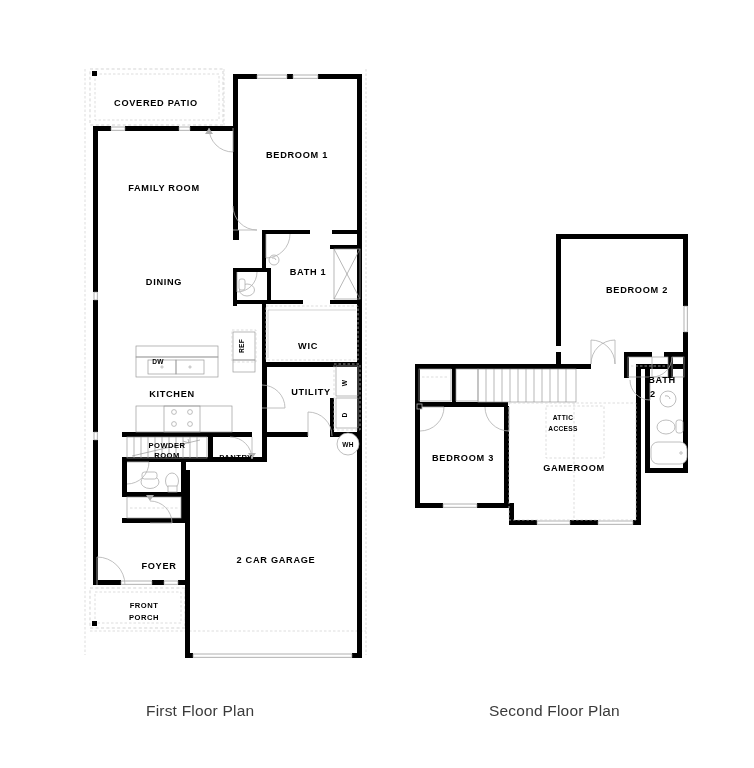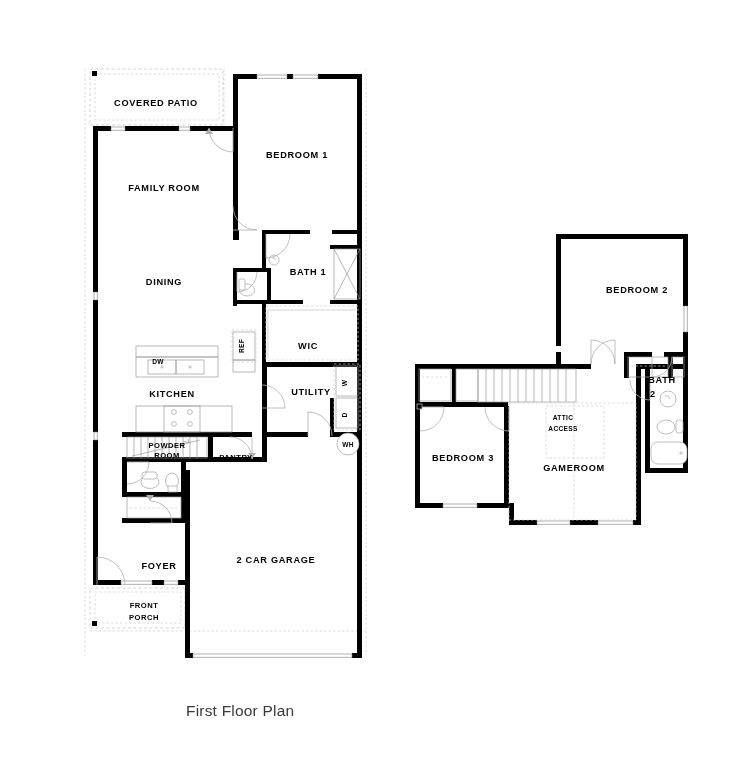--- a/index.html
+++ b/index.html
@@ -1,21 +1,21 @@
 <!DOCTYPE html>
 <html><head>
 <meta charset="utf-8">
 <style>
   html,body{margin:0;padding:0;background:#ffffff;}
   body{width:754px;height:768px;font-family:"Liberation Sans",sans-serif;overflow:hidden;}
   #stage{position:relative;width:754px;height:548px;background:#fff;}
   svg.plan{position:absolute;left:0;top:0;width:754px;height:768px;overflow:visible;}
   .caption{
     position:absolute;font-family:"Liberation Sans",sans-serif;
-    font-size:15.5px;color:#3a3a3a;letter-spacing:.2px;white-space:nowrap;margin-left:40px;
+    font-size:15.5px;color:#3a3a3a;letter-spacing:.2px;white-space:nowrap;
   }
   #cap-first{left:146px;top:702px;}
   #cap-second{left:489px;top:702px;}
   text{font-family:"Liberation Sans",sans-serif;font-weight:bold;fill:#000;}
   .rmlbl{font-size:9.2px;letter-spacing:.7px;}
   .rmlbl-sm{font-size:7.6px;letter-spacing:.5px;}
   .rmlbl-xs{font-size:6.6px;letter-spacing:.3px;}
   .wall{fill:#000;}
   .thin{stroke:#9a9a9a;stroke-width:.7;fill:none;}
   .thin2{stroke:#b5b5b5;stroke-width:.6;fill:none;}
@@ -360,14 +360,15 @@
         <text class="rmlbl" x="662" y="383" text-anchor="middle">BATH</text>
         <text class="rmlbl" x="653" y="397" text-anchor="middle">2</text>
         <text class="rmlbl" x="574" y="471" text-anchor="middle">GAMEROOM</text>
         <text class="rmlbl-xs" x="563" y="420" text-anchor="middle">ATTIC</text>
         <text class="rmlbl-xs" x="563" y="431" text-anchor="middle">ACCESS</text>
       </g>
     </g>
   </svg>
 
   <div class="caption" id="cap-first">First Floor Plan</div>
+  <div class="caption" id="cap-second">Second Floor Plan</div>
 
 </div>
 
 </body></html>

